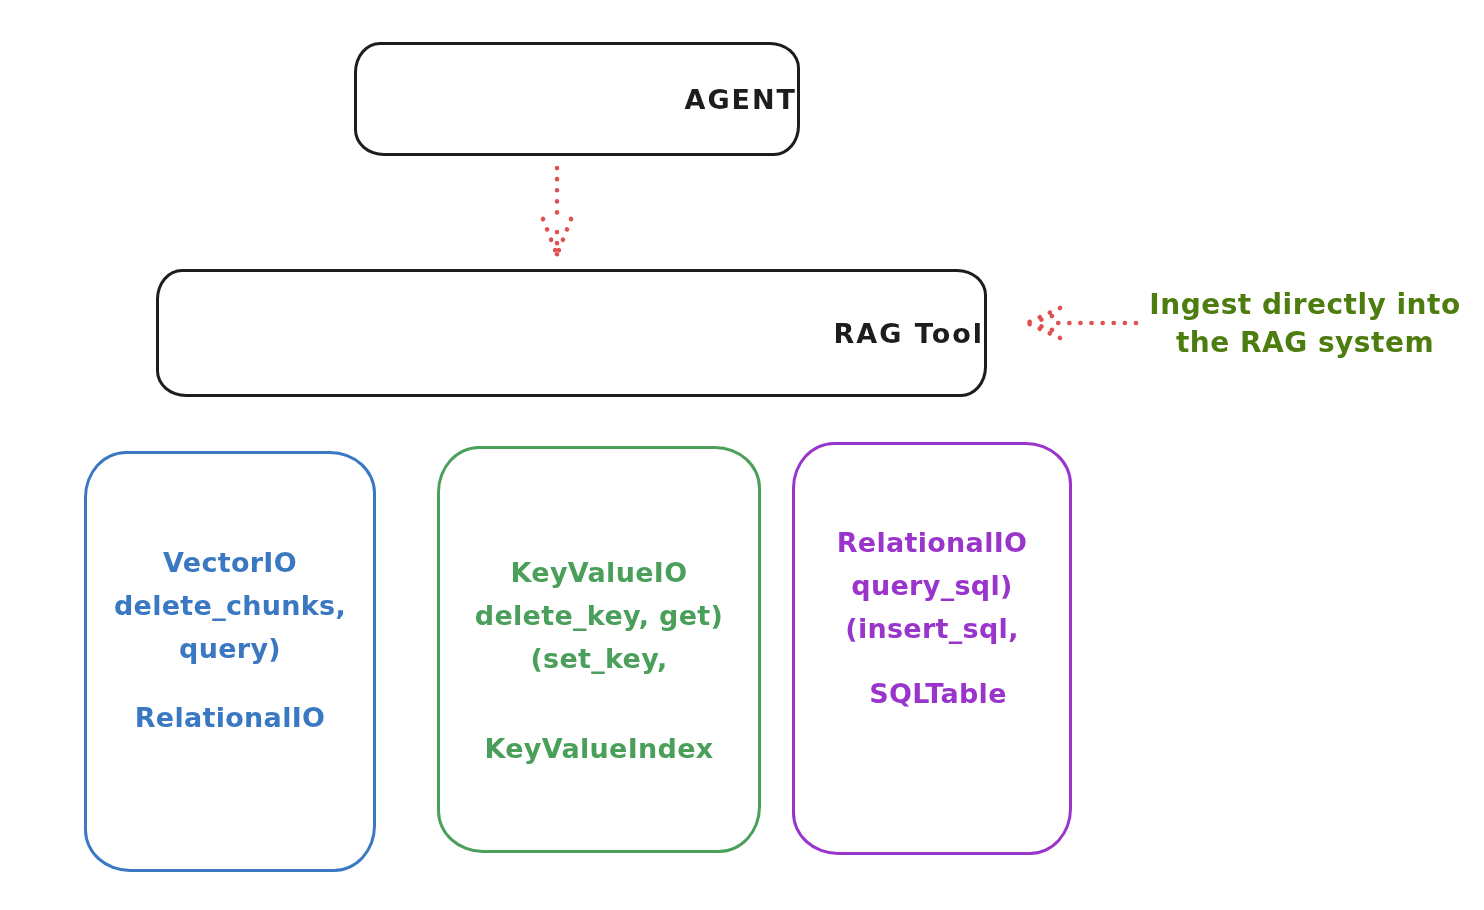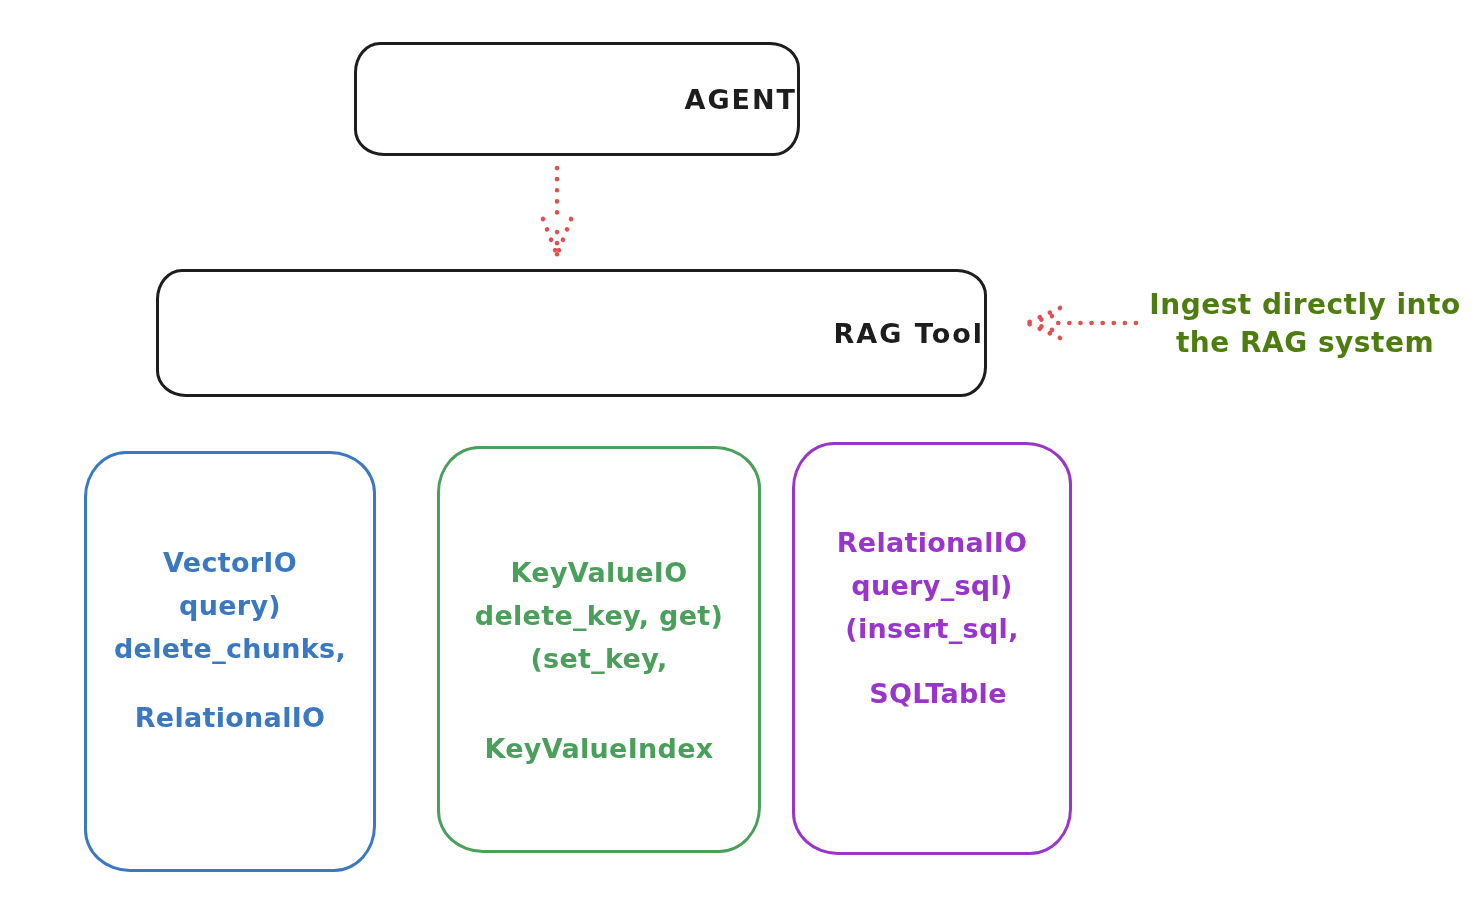--- a/index.html
+++ b/index.html
@@ -113,22 +113,22 @@
   </svg>
 
   <div class="ingest-note">
     <div>Ingest directly into</div>
     <div>the RAG system</div>
   </div>
 
   <div class="node store-node store-blue">
     <div class="store-text">
       <div>VectorIO</div>
+      <div>delete_chunks,</div>
       <div>query)</div>
-      <div>delete_chunks,</div>
       <div class="index-label-blue">RelationalIO</div>
     </div>
   </div>
 
   <div class="node store-node store-green">
     <div class="store-text">
       <div>KeyValueIO</div>
       <div>delete_key, get)</div>
       <div>(set_key,</div>
       <div class="index-label-green">KeyValueIndex</div>

